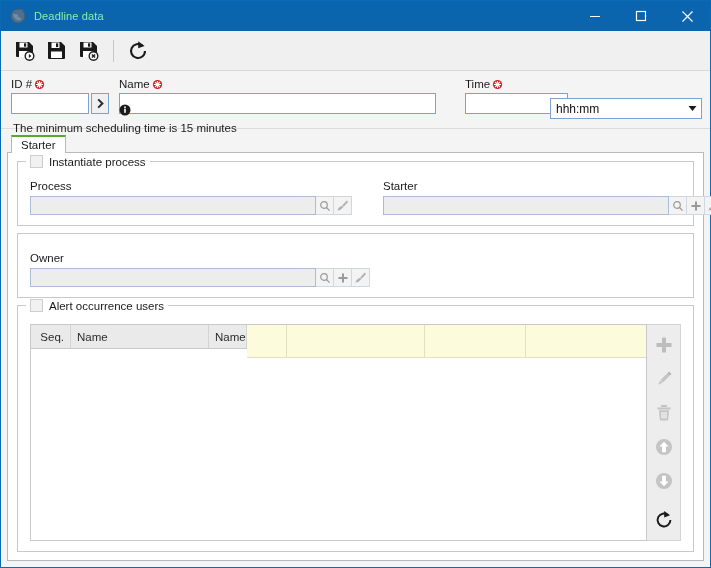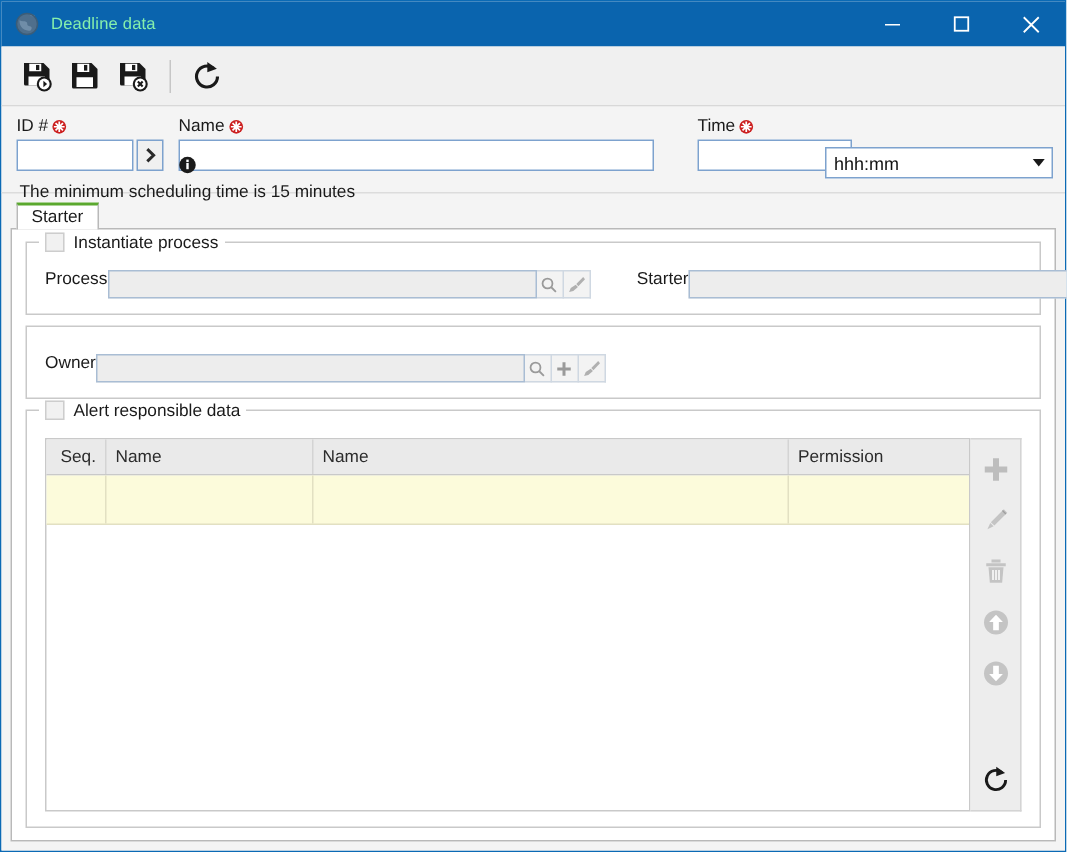--- a/index.html
+++ b/index.html
@@ -273,21 +273,21 @@
   .group-title {
     font-size: 11.5px;
     color: #1a1a1a;
     white-space: nowrap;
   }
 
   .fieldgrid {
     display: flex;
     gap: 31px;
   }
-  .fieldcol { display: flex; flex-direction: row; }
+  .fieldcol { display: flex; flex-direction: column; }
   .fieldcol > .lbl {
     font-size: 11.5px;
     color: #1a1a1a;
     margin-bottom: 2px;
     height: 14px;
   }
   .lookup {
     display: flex;
     align-items: stretch;
   }
@@ -316,21 +316,21 @@
     display: flex;
     flex: 1 1 auto;
     min-height: 0;
   }
   .grid {
     flex: 1 1 auto;
     border: 1px solid #c9c9c9;
     box-sizing: border-box;
     background: #ffffff;
     display: flex;
-    flex-direction: column;
+    flex-direction: row;
     min-width: 0;
   }
   .grid-head {
     display: flex;
     height: 23px;
     background: #eaeaea;
     border-bottom: 1px solid #c9c9c9;
     flex: 0 0 auto;
   }
   .gh {
@@ -610,30 +610,29 @@
                 </svg>
               </div>
             </div>
           </div>
         </div>
       </div>
 
       <div class="group flexfill">
         <div class="group-head">
           <span class="chk"></span>
-          <span class="group-title">Alert responsible data</span>
+          <span class="group-title">Alert occurrence users</span>
         </div>
 
         <div class="table-wrap">
           <div class="grid">
             <div class="grid-head">
               <div class="gh c0">Seq.</div>
               <div class="gh c1">Name</div>
               <div class="gh c2">Name</div>
-              <div class="gh c3">Permission</div>
             </div>
             <div class="grid-body">
               <div class="grid-row">
                 <div class="gc c0"></div>
                 <div class="gc c1"></div>
                 <div class="gc c2"></div>
                 <div class="gc c3"></div>
               </div>
             </div>
           </div>

